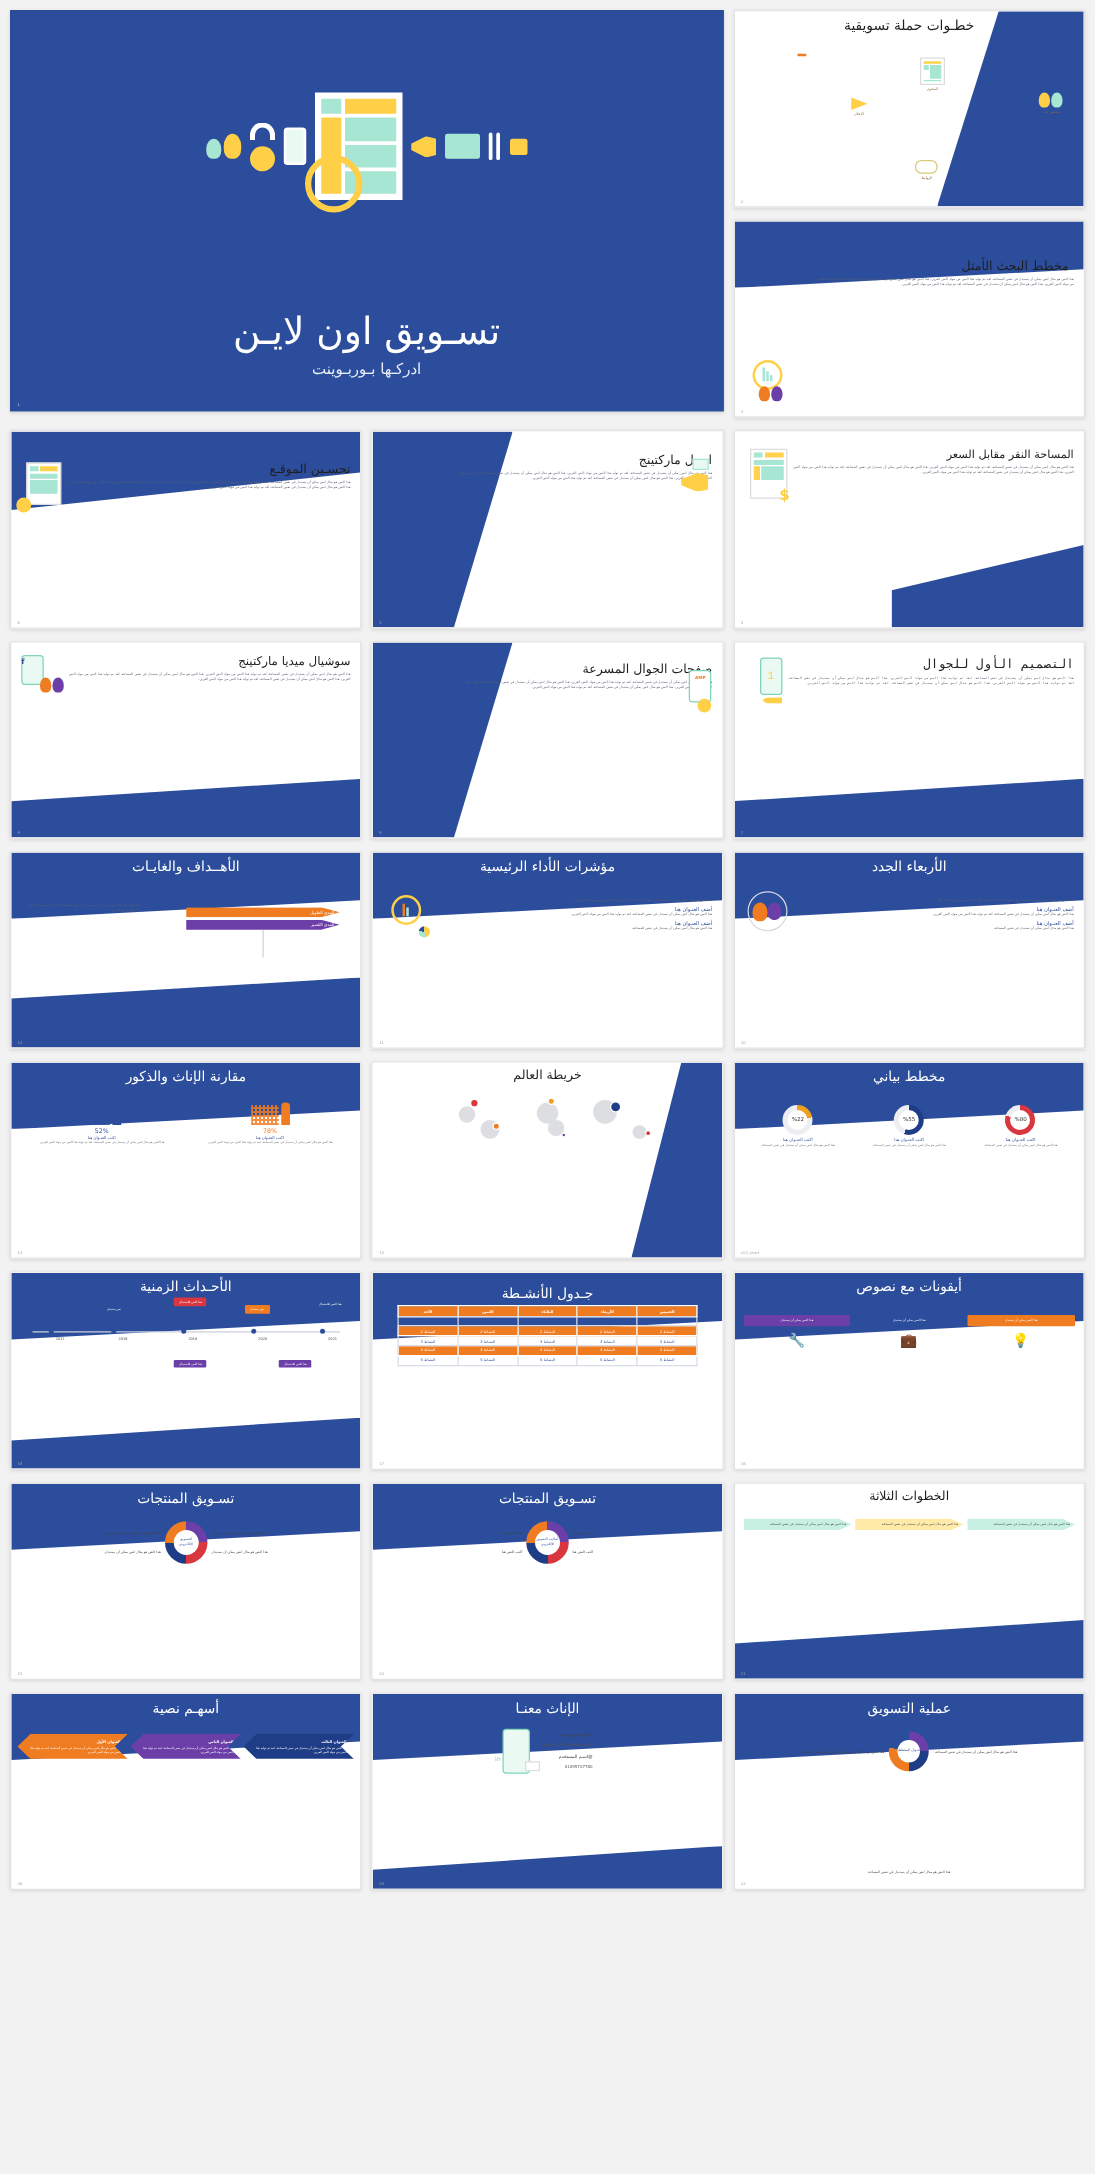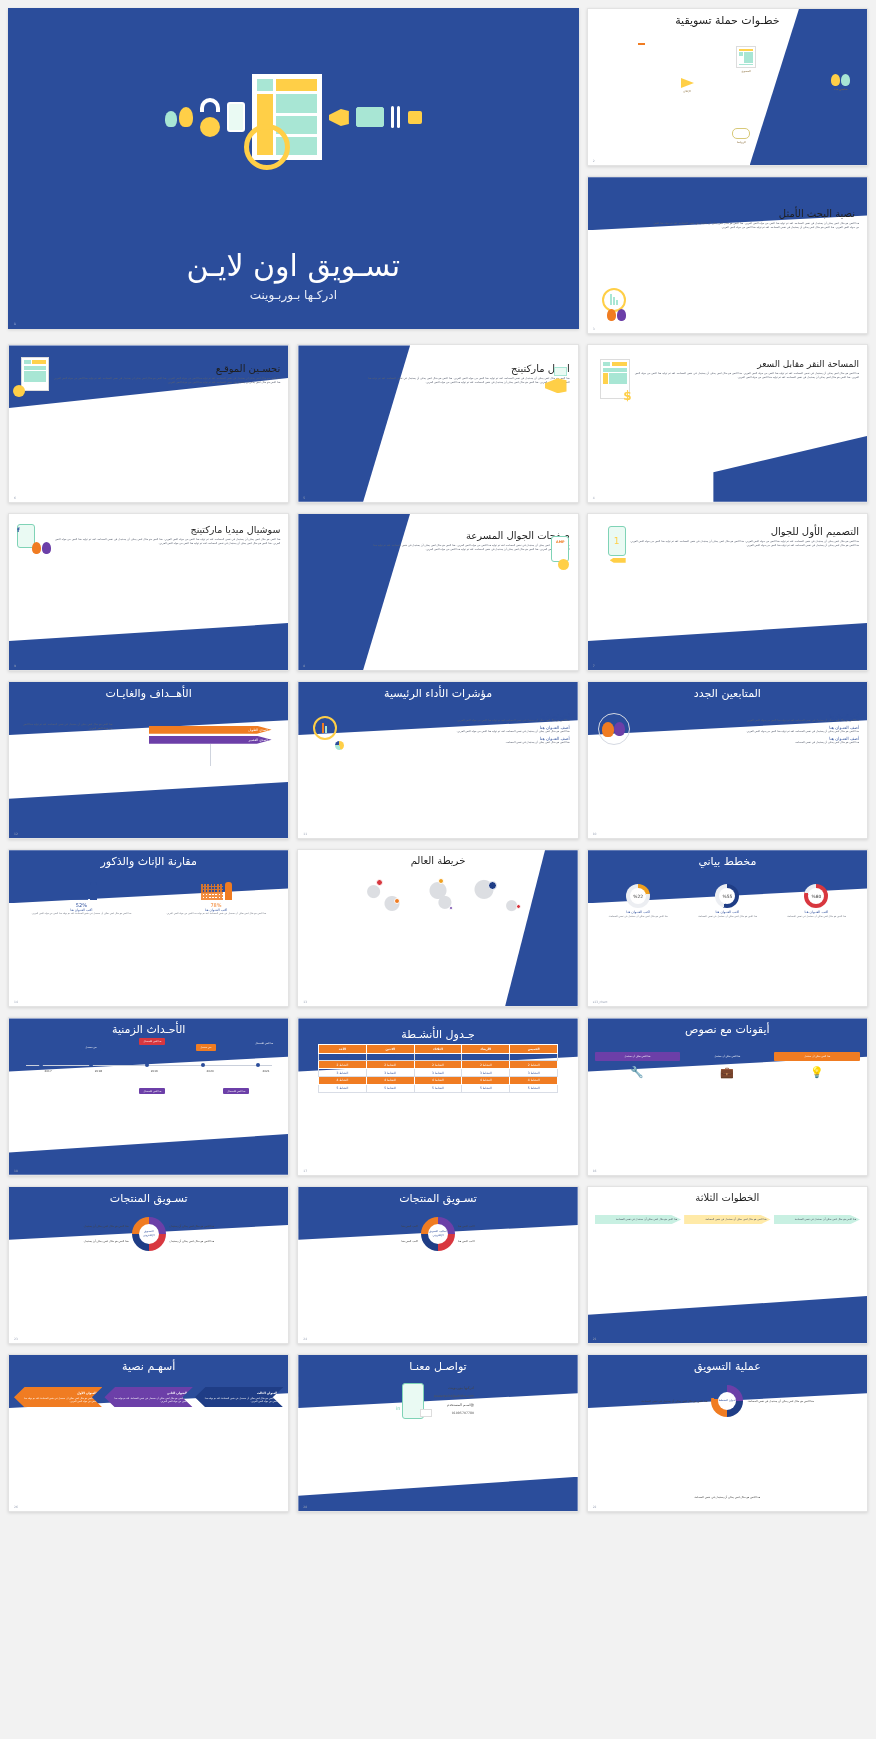--- a/index.html
+++ b/index.html
@@ -165,21 +165,21 @@
       </div>
     </div>
     <div style="position:absolute;top:26%;left:2%;width:26%;z-index:13;color:#fff;font-size:2.3px;line-height:1.6;text-align:justify;">هذا النص هو مثال لنص يمكن أن يستبدل في نفس المساحة. لقد تم توليد هذا النص من مولد النص العربي. هذا النص هو مثال لنص يمكن أن يستبدل في نفس المساحة.</div>
     <div style="position:absolute;top:22%;left:18%;width:7px;height:2px;background:#f07c22;z-index:13;"></div>
     <div class="pgnum">2</div>
   </div>
 
   <div class="slide">
     <div class="bar-top"></div>
     <div class="sl-pad" style="padding-top:26px;">
-      <div class="ttl dark" style="text-align:right;padding-right:4px;font-size:10px;">نصية البحث الأمثل</div>
+      <div class="ttl dark" style="text-align:right;padding-right:4px;font-size:10px;">مخطط البحث الأمثل</div>
       <div class="body-t" style="margin-top:3px;width:78%;margin-right:0;">هذا النص هو مثال لنص يمكن أن يستبدل في نفس المساحة. لقد تم توليد هذا النص من مولد النص العربي. هذا النص هو مثال لنص يمكن أن يستبدل في نفس المساحة. لقد تم توليد هذا النص من مولد النص العربي. هذا النص هو مثال لنص يمكن أن يستبدل في نفس المساحة. لقد تم توليد هذا النص من مولد النص العربي.</div>
     </div>
     <div style="position:absolute;bottom:8%;left:5%;z-index:13;">
       <div style="width:24px;height:24px;border:2.4px solid #ffcf47;border-radius:50%;display:flex;align-items:flex-end;justify-content:center;gap:1px;padding-bottom:5px;">
         <i style="width:2px;height:5px;background:#a8e6d4;display:block;"></i>
           <i style="width:2px;height:8px;background:#a8e6d4;display:block;"></i>
           <i style="width:2px;height:11px;background:#a8e6d4;display:block;"></i>
       </div>
       <div class="flexrow" style="margin-top:-3px;">
           <div class="avatar p"></div>
@@ -222,21 +222,21 @@
     </div>
     <div style="position:absolute;top:14%;right:4%;z-index:13;">
       <div style="width:13px;height:9px;border:1.2px solid #a8e6d4;background:#eafaf3;"></div>
       <div style="width:22px;height:15px;background:#ffcf47;margin-top:2px;clip-path:polygon(0 35%,60% 0,100% 12%,100% 88%,60% 100%,0 65%);"></div>
     </div>
     <div class="pgnum">5</div>
   </div>
 
   <div class="slide">
     <div class="bar-top" style="height:40%;clip-path:polygon(0 0,100% 0,100% 52%,0 100%);"></div>
-    <div class="sl-pad" style="padding-top:12px;display:flex;gap:4px;align-items:center;">
+    <div class="sl-pad" style="padding-top:25px;display:flex;gap:4px;">
       <div style="flex:1;">
         <div class="ttl dark" style="text-align:right;font-size:10px;padding:0;">تحسـين الموقـع</div>
         <div class="body-t" style="margin-top:3px;">هذا النص هو مثال لنص يمكن أن يستبدل في نفس المساحة. لقد تم توليد هذا النص من مولد النص العربي. هذا النص هو مثال لنص يمكن أن يستبدل في نفس المساحة. لقد تم توليد هذا النص من مولد النص العربي. هذا النص هو مثال لنص يمكن أن يستبدل في نفس المساحة. لقد تم توليد هذا النص من مولد النص العربي.</div>
       </div>
       <div style="width:32px;position:relative;">
         <div class="browser" style="width:28px;height:34px;">
             <div class="row2">
               <i style="flex:2"></i>
               <i class="g"></i>
             </div>
@@ -244,21 +244,21 @@
             <i class="g tall"></i>
           </div>
         <div style="position:absolute;bottom:-6px;left:-4px;width:12px;height:12px;background:#ffcf47;border-radius:50%;"></div>
       </div>
     </div>
     <div class="pgnum">6</div>
   </div>
 
   <div class="slide">
     <div class="bar-bottom"></div>
-    <div class="sl-pad" style="padding-top:12px;display:flex;gap:4px;">
+    <div class="sl-pad" style="padding-top:12px;display:flex;gap:4px;font-family:Liberation Mono, monospace;">
       <div style="flex:1;">
         <div class="ttl dark" style="text-align:right;font-size:10px;padding:0;">التصميم الأول للجوال</div>
         <div class="body-t" style="margin-top:3px;">هذا النص هو مثال لنص يمكن أن يستبدل في نفس المساحة. لقد تم توليد هذا النص من مولد النص العربي. هذا النص هو مثال لنص يمكن أن يستبدل في نفس المساحة. لقد تم توليد هذا النص من مولد النص العربي. هذا النص هو مثال لنص يمكن أن يستبدل في نفس المساحة. لقد تم توليد هذا النص من مولد النص العربي.</div>
       </div>
       <div style="width:30px;">
         <div style="width:18px;height:30px;border:1.6px solid #7fd3b6;border-radius:3px;background:#eafaf3;display:flex;align-items:center;justify-content:center;font-size:9px;color:#ffcf47;">1</div>
         <div style="width:16px;height:5px;background:#ffcf47;margin-top:2px;clip-path:polygon(0 50%,25% 0,100% 0,100% 100%,25% 100%);"></div>
       </div>
     </div>
     <div class="pgnum">7</div>
@@ -293,21 +293,21 @@
             <div class="avatar p"></div>
             <div class="avatar o" style="margin-right:-3px;"></div>
           </div>
       </div>
     </div>
     <div class="pgnum">9</div>
   </div>
 
   <div class="slide">
     <div class="bar-top"></div>
-    <div class="ttl">المتابعين الجدد</div>
+    <div class="ttl">الأربعاء الجدد</div>
     <div class="sl-pad" style="padding-top:14px;display:flex;gap:4px;">
       <div style="flex:1.4;">
         <div class="h-s">أضف العنـوان هنا</div>
         <div class="body-t">هذا النص هو مثال لنص يمكن أن يستبدل في نفس المساحة. لقد تم توليد هذا النص من مولد النص العربي.</div>
         <div class="h-s" style="margin-top:2px;">أضف العنـوان هنا</div>
         <div class="body-t">هذا النص هو مثال لنص يمكن أن يستبدل في نفس المساحة. لقد تم توليد هذا النص من مولد النص العربي.</div>
         <div class="h-s" style="margin-top:2px;">أضف العنـوان هنا</div>
         <div class="body-t">هذا النص هو مثال لنص يمكن أن يستبدل في نفس المساحة.</div>
       </div>
       <div style="width:36px;position:relative;display:flex;align-items:center;justify-content:center;">
@@ -594,21 +594,21 @@
       <div style="flex:1;text-align:right;font-size:2.7px;color:#444;line-height:1.8;">هذا النص هو مثال لنص يمكن أن يستبدل في نفس المساحة.</div>
     </div>
     <div style="position:absolute;bottom:8%;width:100%;text-align:center;font-size:2.7px;color:#444;z-index:12;">هذا النص هو مثال لنص يمكن أن يستبدل في نفس المساحة</div>
     <div class="pgnum">22</div>
   </div>
 
 
   <div class="slide">
     <div class="bar-top"></div>
     <div class="bar-bottom" style="height:22%;clip-path:polygon(0 55%,100% 0,100% 100%,0 100%);"></div>
-    <div class="ttl">تواصـل معنـا</div>
+    <div class="ttl">الإناث معنـا</div>
     <div class="contact">
       <div class="txt">
         <div>ادركـها بـوربـوينت</div>
         <div style="font-size:3.2px;color:#555;">powerpoint@adrkha.com</div>
         <div style="margin-top:3px;">@اسـم المستخدم</div>
         <div style="font-size:3.2px;color:#555;">01095707780</div>
       </div>
       <div style="position:relative;">
         <div class="phone"></div>
         <div style="position:absolute;top:-4px;right:-5px;font-size:6px;color:#2b4d9b;">f</div>

